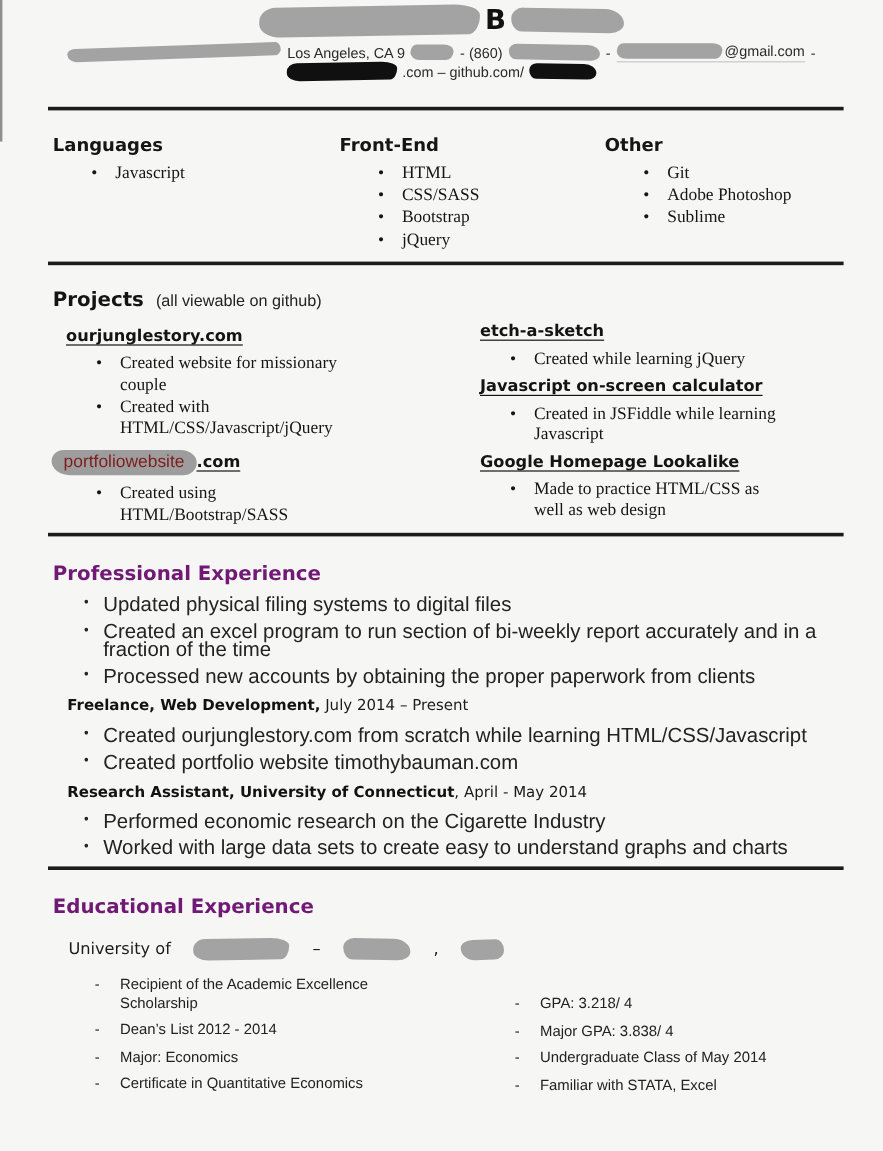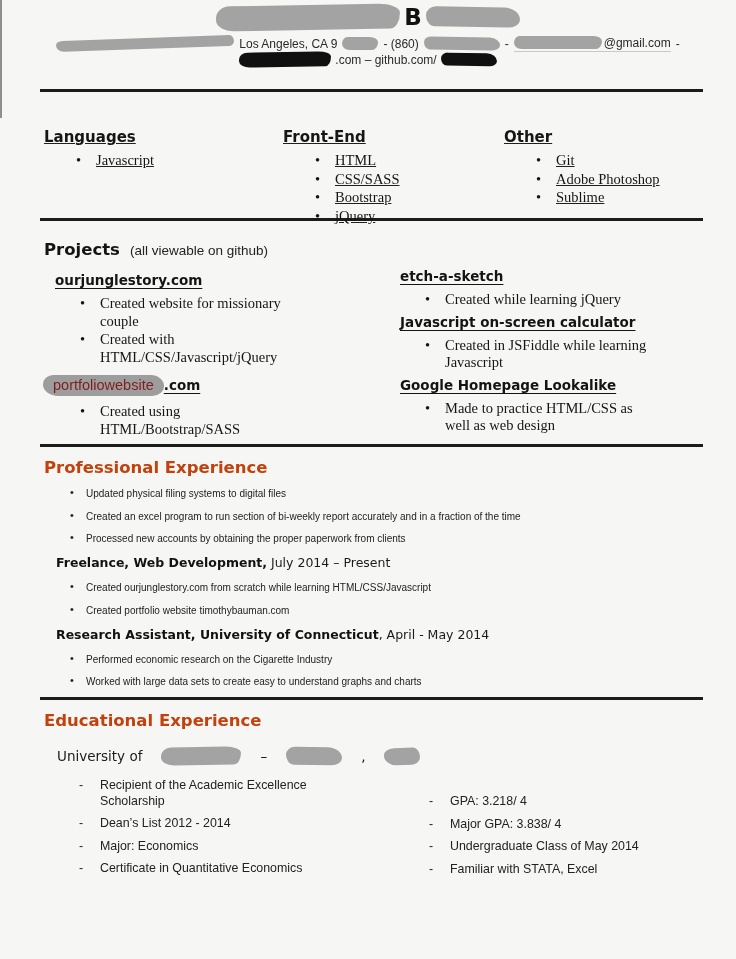--- a/index.html
+++ b/index.html
@@ -21,21 +21,21 @@
 
   
   .name-row{display:flex;justify-content:center;align-items:center;gap:4px;padding-top:3px;height:28px;}
   .name-initial{font-family:"DejaVu Sans",sans-serif;font-weight:bold;font-size:23px;line-height:24px;color:#111;}
   .contact-row{display:flex;justify-content:center;align-items:center;gap:5px;font-size:12px;color:#2a2a2a;height:15px;margin-top:5px;}
   .contact-row2{display:flex;justify-content:center;align-items:center;gap:4px;font-size:12px;color:#2a2a2a;height:17px;}
   .email-group{display:inline-flex;align-items:center;gap:2px;border-bottom:1px solid #c9c9c9;padding-bottom:1px;}
 
   
   .skills{position:relative;height:100px;margin-top:20px;}
-  .skill-col{position:absolute;top:16px;text-decoration:underline;}
+  .skill-col{position:absolute;top:0;}
   .skill-title{font-family:"DejaVu Sans",sans-serif;font-weight:bold;font-size:15px;color:#161616;}
   ul.serif-list{list-style:none;margin:5px 0 0;padding:0;font-family:"Liberation Serif","DejaVu Serif",serif;font-size:14.5px;color:#151515;}
   ul.serif-list li{position:relative;padding-left:52px;line-height:18.6px;}
   ul.serif-list li::before{content:"\2022";position:absolute;left:32px;top:0;}
 
   
   .proj-head{margin:19px 0 0 44px;height:23px;display:flex;align-items:baseline;gap:10px;}
   .proj-title{font-family:"DejaVu Sans",sans-serif;font-weight:bold;font-size:16.5px;color:#141414;}
   .proj-sub{font-size:13.5px;color:#232323;}
   .proj-cols{position:relative;height:176px;}
@@ -46,25 +46,25 @@
              text-decoration:underline;text-underline-offset:3px;margin:9px 0 7px;}
   .proj-col.right .proj-name{margin:5px 0 7px;}
   .proj-name.redacted{text-decoration:none;margin-left:-12px;}
   .blob-text{display:inline-block;background:#9d9d9d;color:#7f1d1d;font-family:Liberation Sans, sans-serif;
              font-weight:normal;font-size:14.5px;padding:2px 10px 3px;border-radius:12px 16px 14px 18px/11px 13px 12px 14px;}
   .proj-name .suffix{text-decoration:underline;text-underline-offset:3px;}
   ul.serif-list.proj li{padding-left:45px;margin-bottom:1px;line-height:17.6px;}
   ul.serif-list.proj li::before{left:25px;}
 
   
-  .section-head{font-family:"DejaVu Sans",sans-serif;font-weight:bold;font-size:16.5px;color:#c2410c;margin:11px 0 0 44px;height:20px;}
+  .section-head{font-family:"DejaVu Sans",sans-serif;font-weight:bold;font-size:16.5px;color:#701a75;margin:21px 0 0 44px;height:20px;}
   .job-title{font-family:"DejaVu Sans",sans-serif;font-size:12.5px;color:#1b1b1b;margin:9px 0 0 56px;height:17px;}
   .job-title b{font-weight:bold;color:#121212;}
   .job-title .blob{margin:0 6px;}
-  ul.sans-list{list-style:none;margin:8px 0 0;padding:0;font-size:10px;color:#222;}
+  ul.sans-list{list-style:none;margin:8px 0 0;padding:0;font-size:17px;color:#222;}
   ul.sans-list li{position:relative;padding-left:86px;line-height:15px;margin-bottom:7.5px;}
   ul.sans-list li::before{content:"\2022";position:absolute;left:70px;top:-1px;font-size:11px;}
 
   
   .school-line{display:flex;align-items:center;gap:19px;font-family:"DejaVu Sans",sans-serif;font-size:13.5px;color:#1b1b1b;margin:14px 0 0 57px;height:22px;}
   .edu-cols{position:relative;height:120px;margin-top:11px;}
   .edu-col{position:absolute;top:0;}
   .edu-col.left{left:75px;width:255px;}
   .edu-col.right{left:425px;width:280px;margin-top:0;top:16px;}
   ul.dash-list{list-style:none;margin:0;padding:0;font-size:12.4px;color:#222;}

